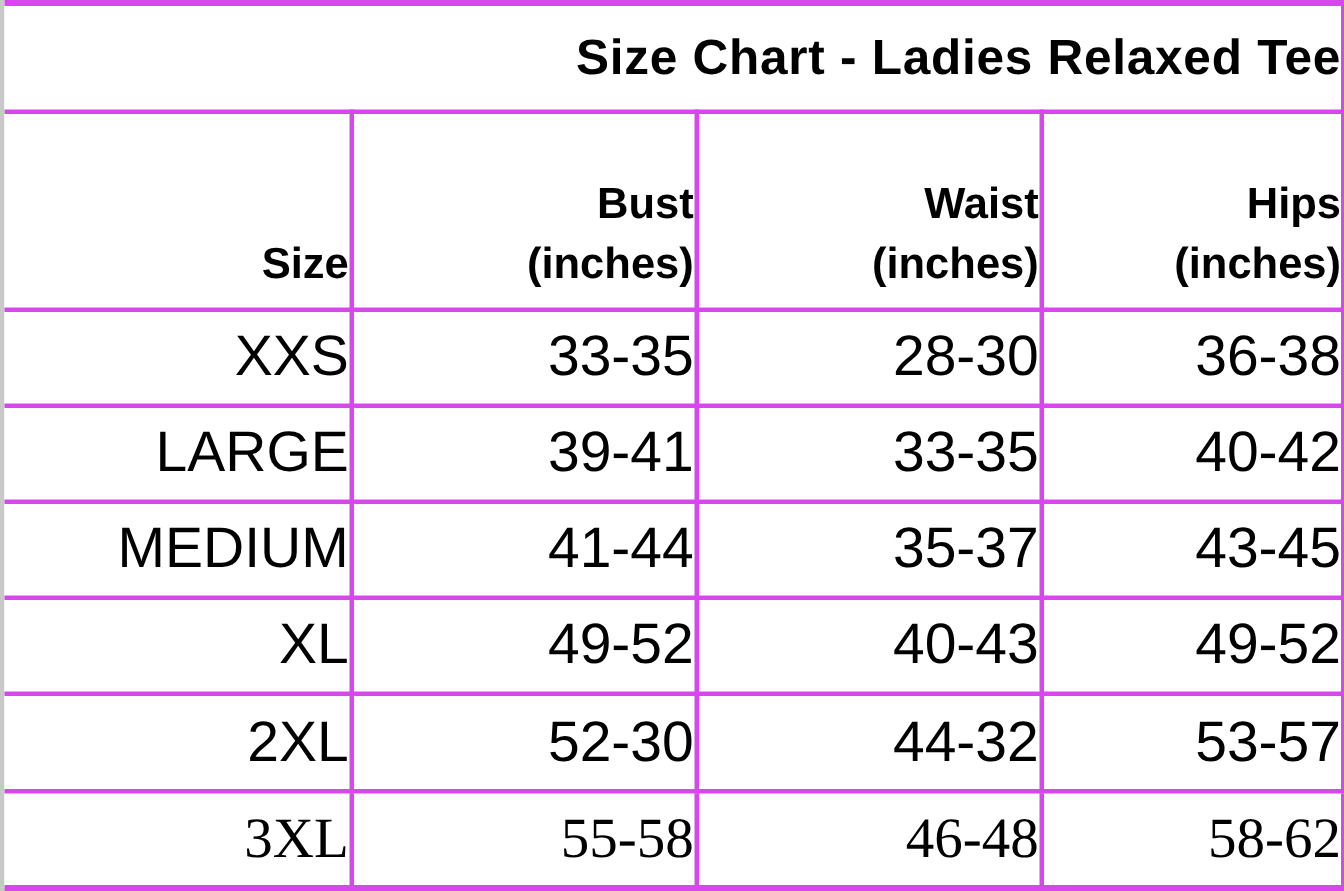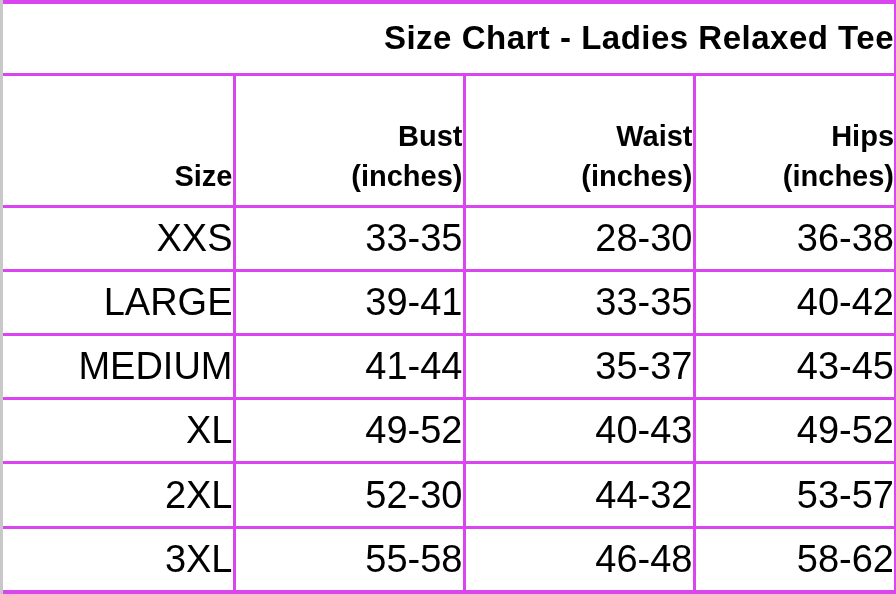--- a/index.html
+++ b/index.html
@@ -26,21 +26,21 @@
     height: 594px;
   }
   table.size-chart td, table.size-chart th {
     border: 3px solid #d946ef;
     padding: 0;
     text-align: right;
     background: #ffffff;
   }
   
   table.size-chart tr:first-child > * { border-top-width: 4px; }
-  table.size-chart tr:last-child  > * { border-bottom-width: 4px; }
+  table.size-chart tr:last-child  > * { border-bottom-width: 4px; font-family: Liberation Serif, serif; }
   table.size-chart tr > *:last-child  { border-right-width: 4px; }
   table.size-chart tr > *:first-child { border-left: none; }
 
   tr.title-row th {
     height: 56px;
     font-size: 33px;
     font-weight: bold;
     letter-spacing: 0.5px;
     vertical-align: middle;
   }

